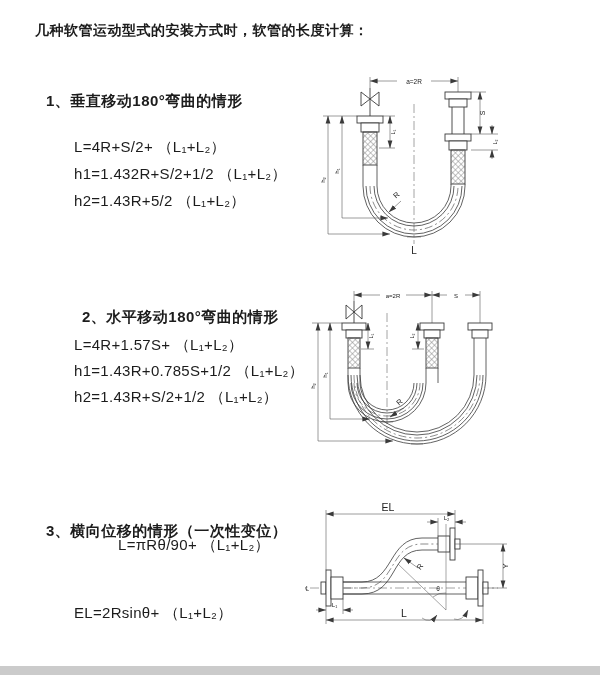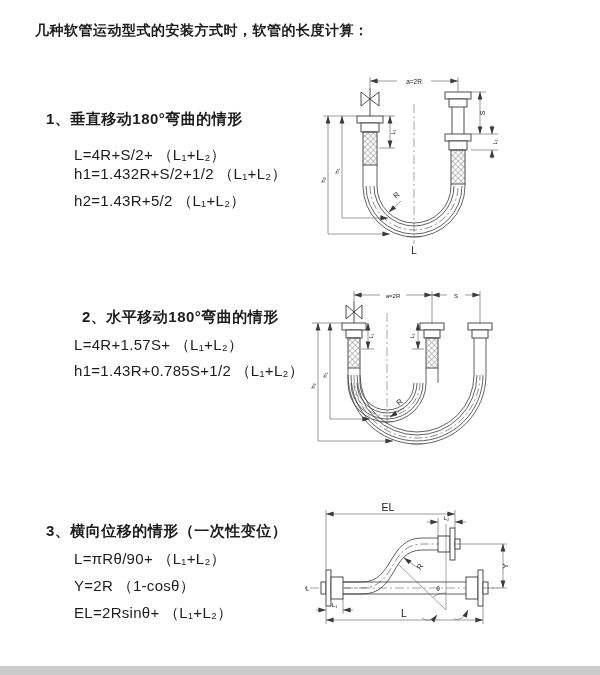--- a/index.html
+++ b/index.html
@@ -22,38 +22,38 @@
   .valve{fill:none;stroke:#3a3a3a;stroke-width:.9;}
   .flange{fill:#ffffff;stroke:#3a3a3a;stroke-width:.9;}
 </style>
 </head>
 <body>
 
 <div class="page">
 
   <div class="doc-title">几种软管运动型式的安装方式时，软管的长度计算：</div>
 
-  <div class="sec" style="top:110px;text-align:right;">
+  <div class="sec" style="top:92px;text-align:right;">
     <span class="sec-heading">1、垂直移动180°弯曲的情形</span>
   </div>
-  <div class="formula" style="top:138px;margin-top:8px;">L=4R+S/2+ （L₁+L₂）</div>
+  <div class="formula" style="top:138px;">L=4R+S/2+ （L₁+L₂）</div>
   <div class="formula" style="top:165px;">h1=1.432R+S/2+1/2 （L₁+L₂）</div>
   <div class="formula" style="top:192px;">h2=1.43R+5/2 （L₁+L₂）</div>
 
   <div class="sec" style="top:308px;margin-left:36px;">
     <span class="sec-heading">2、水平移动180°弯曲的情形</span>
   </div>
   <div class="formula" style="top:336px;">L=4R+1.57S+ （L₁+L₂）</div>
   <div class="formula" style="top:362px;">h1=1.43R+0.785S+1/2 （L₁+L₂）</div>
+  <div class="formula" style="top:388px;">h2=1.43R+S/2+1/2 （L₁+L₂）</div>
 
   <div class="sec" style="top:522px;">
     <span class="sec-heading">3、横向位移的情形（一次性变位）</span>
   </div>
-  <div class="formula" style="top:550px;">L=πRθ/90+ （L₁+L₂）</div>
-  <div class="formula" style="top:577px;">Y=2R （1-cosθ）</div>
+  <div class="formula" style="top:536px;margin-left:44px;">L=πRθ/90+ （L₁+L₂）</div>
   <div class="formula" style="top:604px;">EL=2Rsinθ+ （L₁+L₂）</div>
 
   <svg class="diagram" style="left:302px;top:68px;" width="230" height="192" viewBox="0 0 230 192">
     <defs>
       <marker id="a1" markerWidth="8" markerHeight="6" refX="7.6" refY="3" orient="auto-start-reverse" markerUnits="userSpaceOnUse">
         <path d="M0,0.6 L8,3 L0,5.4 Z" fill="#3a3a3a"></path>
       </marker>
       <pattern id="hA1" width="4" height="4" patternUnits="userSpaceOnUse" patternTransform="rotate(45)">
         <line x1="0" y1="0" x2="0" y2="4" stroke="#8a8a8a" stroke-width="1"></line>
       </pattern>

